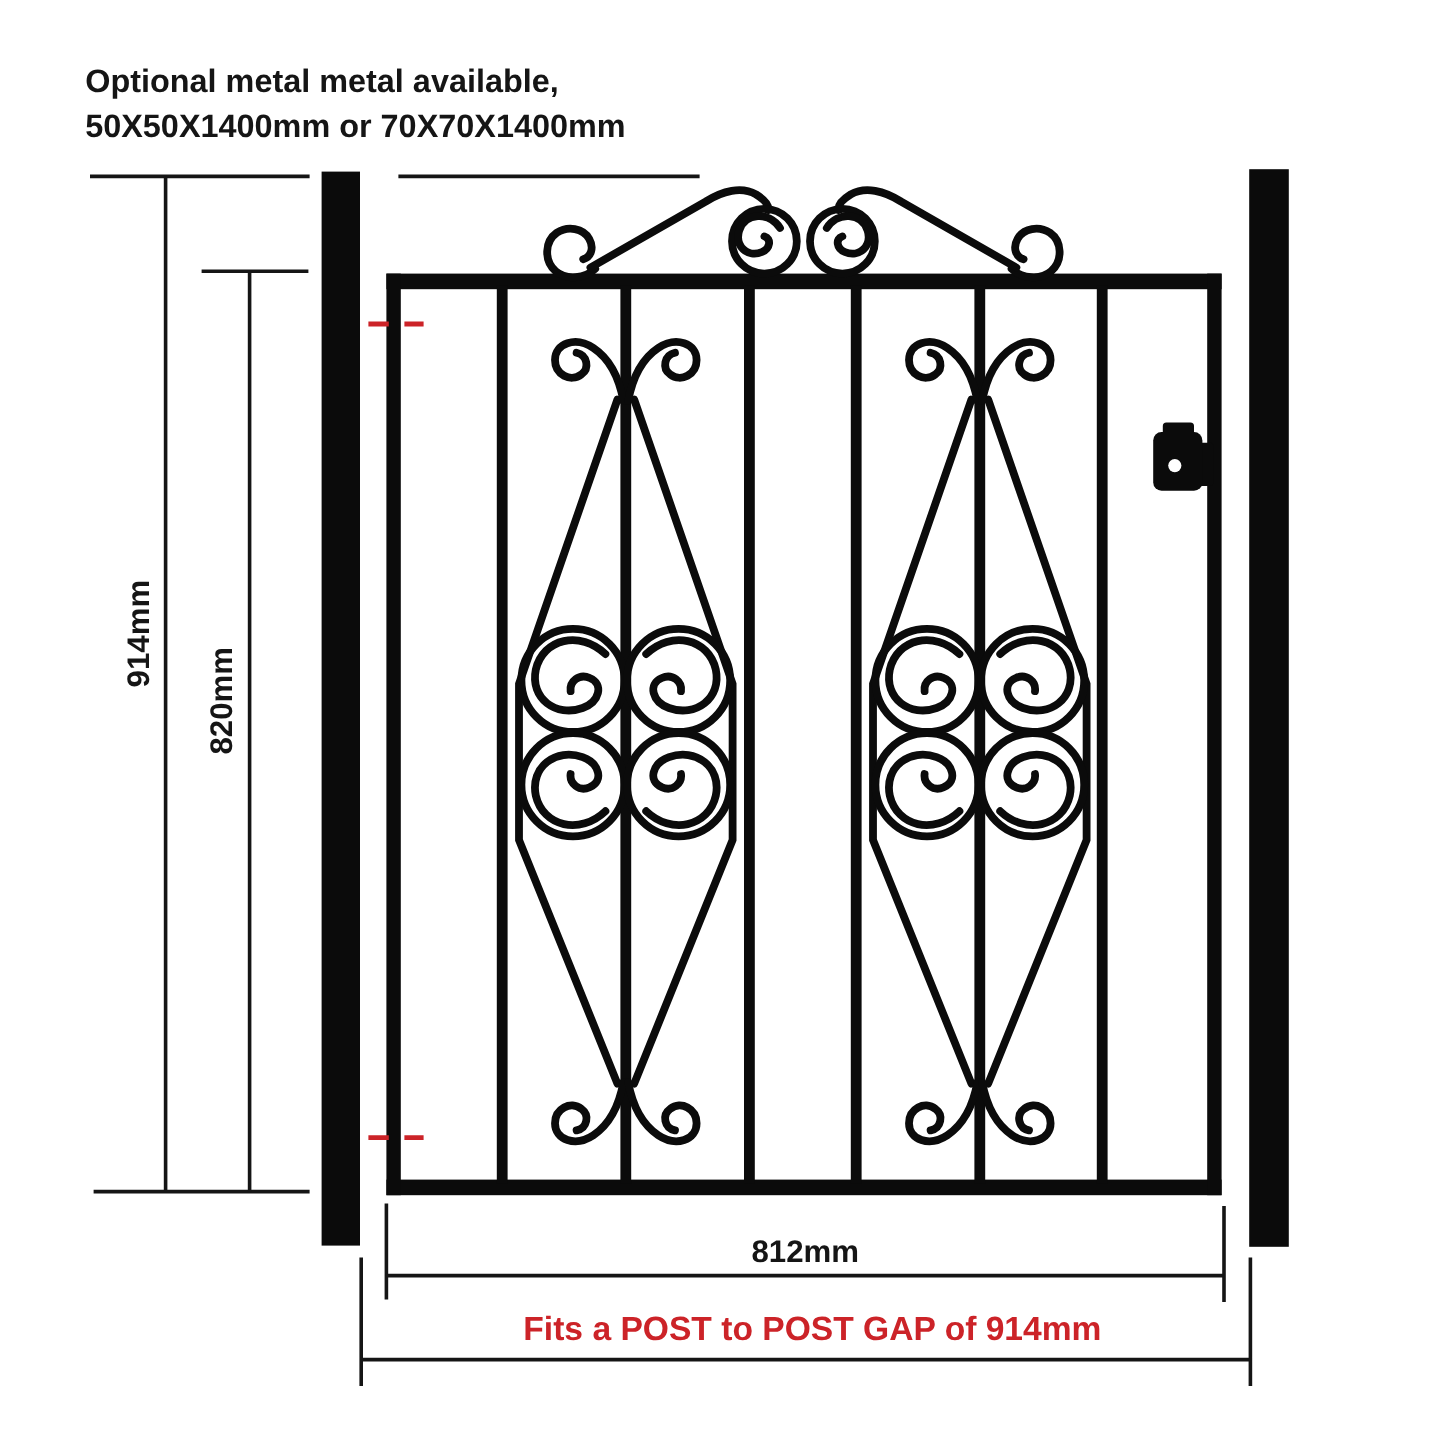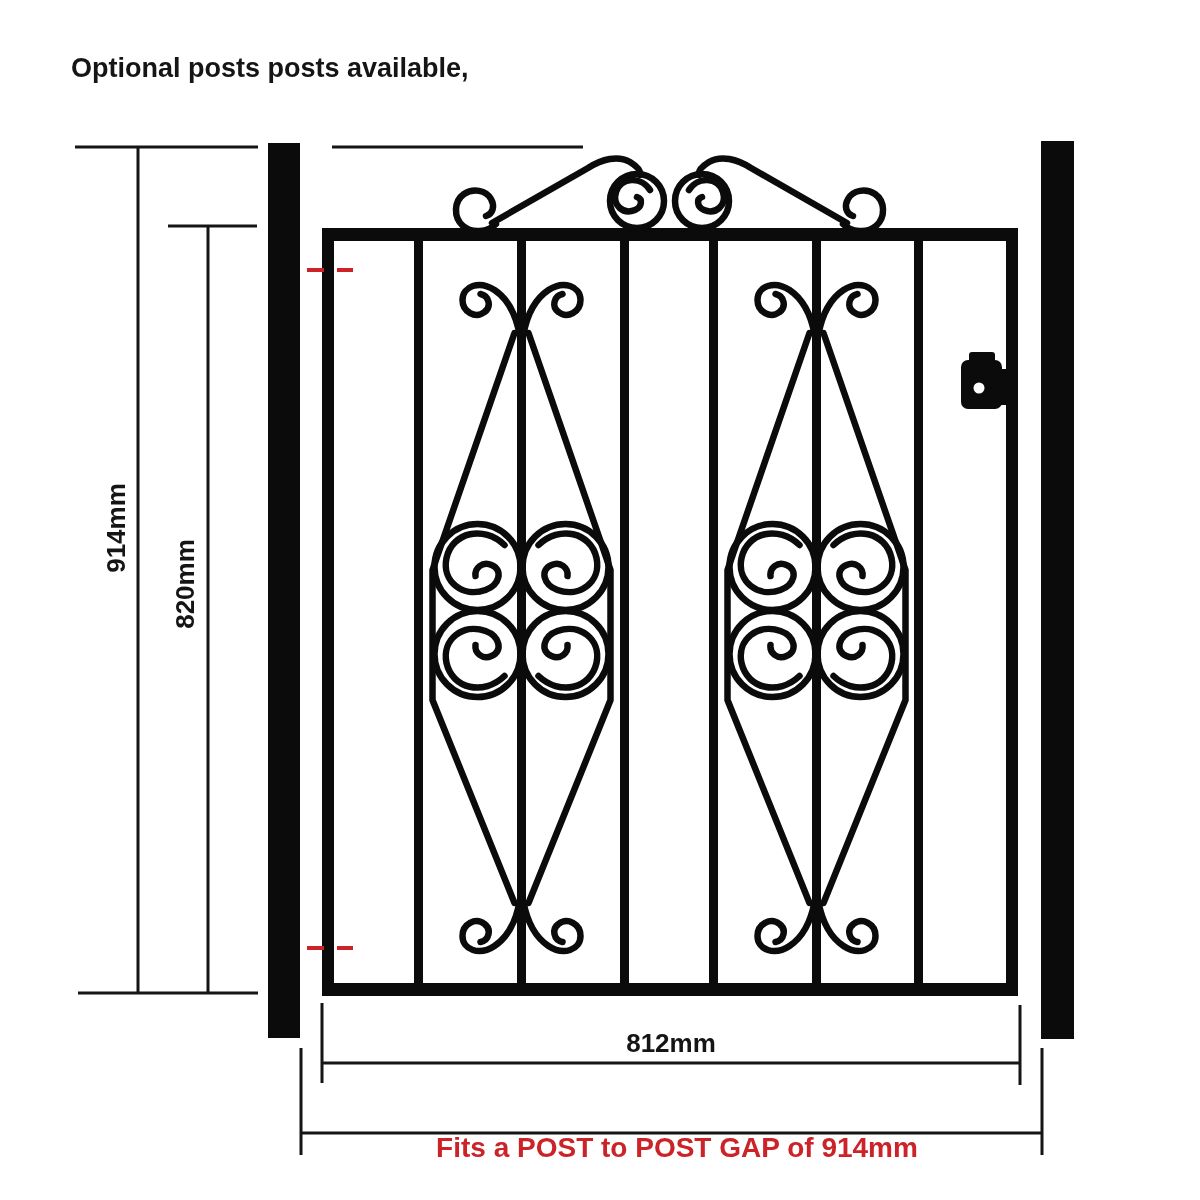--- a/index.html
+++ b/index.html
@@ -100,21 +100,22 @@
       <circle cx="979" cy="388" r="5.5" fill="#ffffff"></circle>
     </g>
 
     <g stroke-width="4" fill="none">
       <path d="M307 270 H324 M337 270 H353" stroke="#cc2328"></path>
       <path d="M307 948 H324 M337 948 H353" stroke="#cc2328"></path>
     </g>
   </svg>
 
   <div class="note">
-    <div>Optional posts posts available,</div>
+    <div>Optional metal metal available,</div>
+    <div>50X50X1400mm or 70X70X1400mm</div>
   </div>
 
   <div class="dim-label vert" style="left:116px;top:528px;">914mm</div>
   <div class="dim-label vert" style="left:185px;top:584px;">820mm</div>
   <div class="dim-label" style="left:671px;top:1043px;text-align:center;">812mm</div>
-  <div class="fit-note" style="left:677px;top:1108px;margin-top:40px;">Fits a POST to POST GAP of 914mm</div>
+  <div class="fit-note" style="left:677px;top:1108px;">Fits a POST to POST GAP of 914mm</div>
 
 </div>
 
 </body></html>

